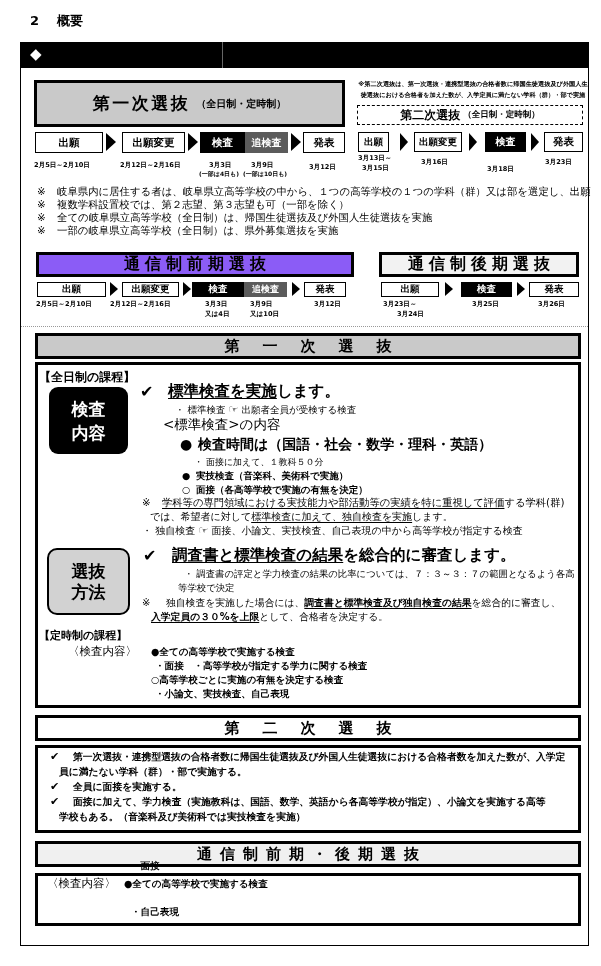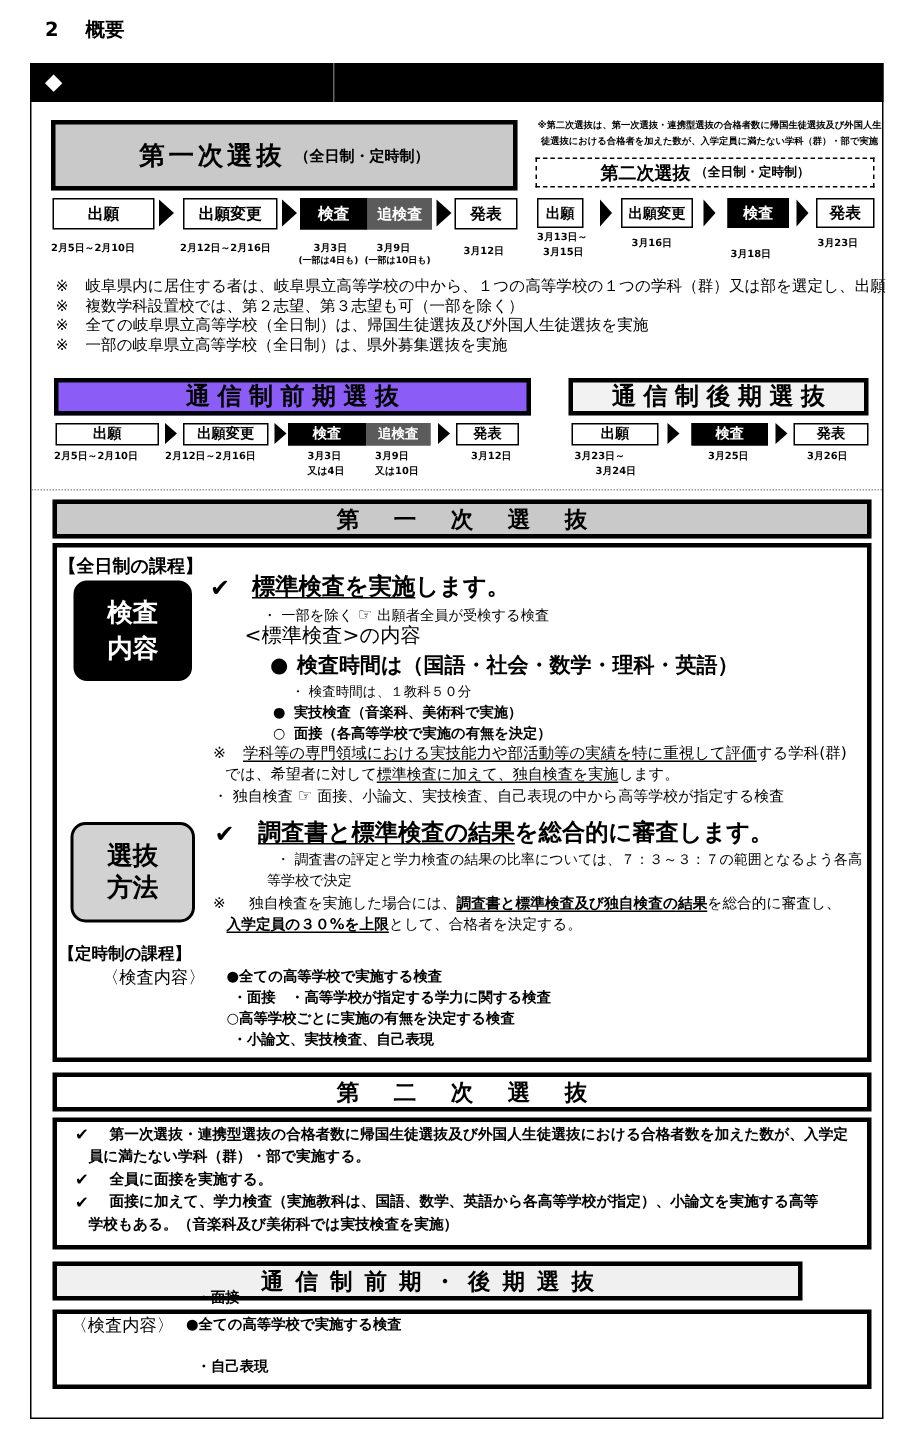--- a/index.html
+++ b/index.html
@@ -151,33 +151,33 @@
       <span>内容</span>
     </div>
 
     <span class="a" style="left:140px;top:383px;font-size:16px;">✔</span>
     <div class="a bold" style="left:168px;top:383px;font-size:15.5px;">
       <span class="u">標準検査を実施</span><span>します。</span>
     </div>
 
     <div class="a" style="left:175px;top:404px;font-size:9.5px;">
       <span>・</span>
-      <span>一部を除く</span>
+      <span>標準検査</span>
       <span style="font-size:11px;">☞</span>
       <span>出願者全員が受検する検査</span>
     </div>
 
     <span class="a" style="left:163px;top:417px;font-size:13.5px;">&lt;標準検査&gt;の内容</span>
 
     <span class="a" style="left:180px;top:436px;font-size:14px;">●</span>
     <span class="a bold" style="left:198px;top:436px;font-size:14px;">検査時間は（国語・社会・数学・理科・英語）</span>
 
     <div class="a" style="left:194px;top:457px;font-size:9px;">
       <span>・</span>
-      <span>検査時間は、１教科５０分</span>
+      <span>面接に加えて、１教科５０分</span>
     </div>
 
     <span class="a" style="left:182px;top:471px;font-size:9.5px;">●</span>
     <span class="a bold" style="left:196px;top:471px;font-size:9.5px;">実技検査（音楽科、美術科で実施）</span>
 
     <span class="a" style="left:182px;top:485px;font-size:9.5px;">○</span>
     <span class="a bold" style="left:196px;top:485px;font-size:9.5px;">面接（各高等学校で実施の有無を決定）</span>
 
     <span class="a" style="left:142px;top:497px;font-size:10.3px;">※</span>
     <div class="a" style="left:162px;top:497px;font-size:10.3px;">
@@ -236,21 +236,21 @@
     <span class="a bold" style="left:73px;top:751px;font-size:9.8px;">第一次選抜・連携型選抜の合格者数に帰国生徒選抜及び外国人生徒選抜における合格者数を加えた数が、入学定</span>
     <span class="a bold" style="left:59px;top:766px;font-size:9.8px;">員に満たない学科（群）・部で実施する。</span>
     <span class="a" style="left:50px;top:781px;font-size:11px;">✔</span>
     <span class="a bold" style="left:73px;top:781px;font-size:9.8px;">全員に面接を実施する。</span>
     <span class="a" style="left:50px;top:796px;font-size:11px;">✔</span>
     <span class="a bold" style="left:73px;top:796px;font-size:9.8px;">面接に加えて、学力検査（実施教科は、国語、数学、英語から各高等学校が指定）、小論文を実施する高等</span>
     <span class="a bold" style="left:59px;top:811px;font-size:9.8px;">学校もある。（音楽科及び美術科では実技検査を実施）</span>
   </div>
 
   <div>
-    <div class="sec-head" style="left:35px;top:841px;width:500px;height:26px;background:#f0f0f0;">
+    <div class="sec-head" style="left:35px;top:841px;width:546px;height:26px;background:#f0f0f0;">
       <span style="font-size:15px;letter-spacing:8px;padding-left:8px;">通信制前期・後期選抜</span>
     </div>
     <div class="b thick" style="left:35px;top:873px;width:546px;height:53px;"></div>
 
     <span class="a" style="left:47px;top:877px;font-size:11.5px;">〈検査内容〉</span>
     <span class="a bold" style="left:124px;top:878px;font-size:9.6px;">●全ての高等学校で実施する検査</span>
     <span class="a bold" style="left:131px;top:860px;font-size:9.6px;text-align:center;">・面接</span>
     <span class="a bold" style="left:131px;top:906px;font-size:9.6px;">・自己表現</span>
   </div>
 

